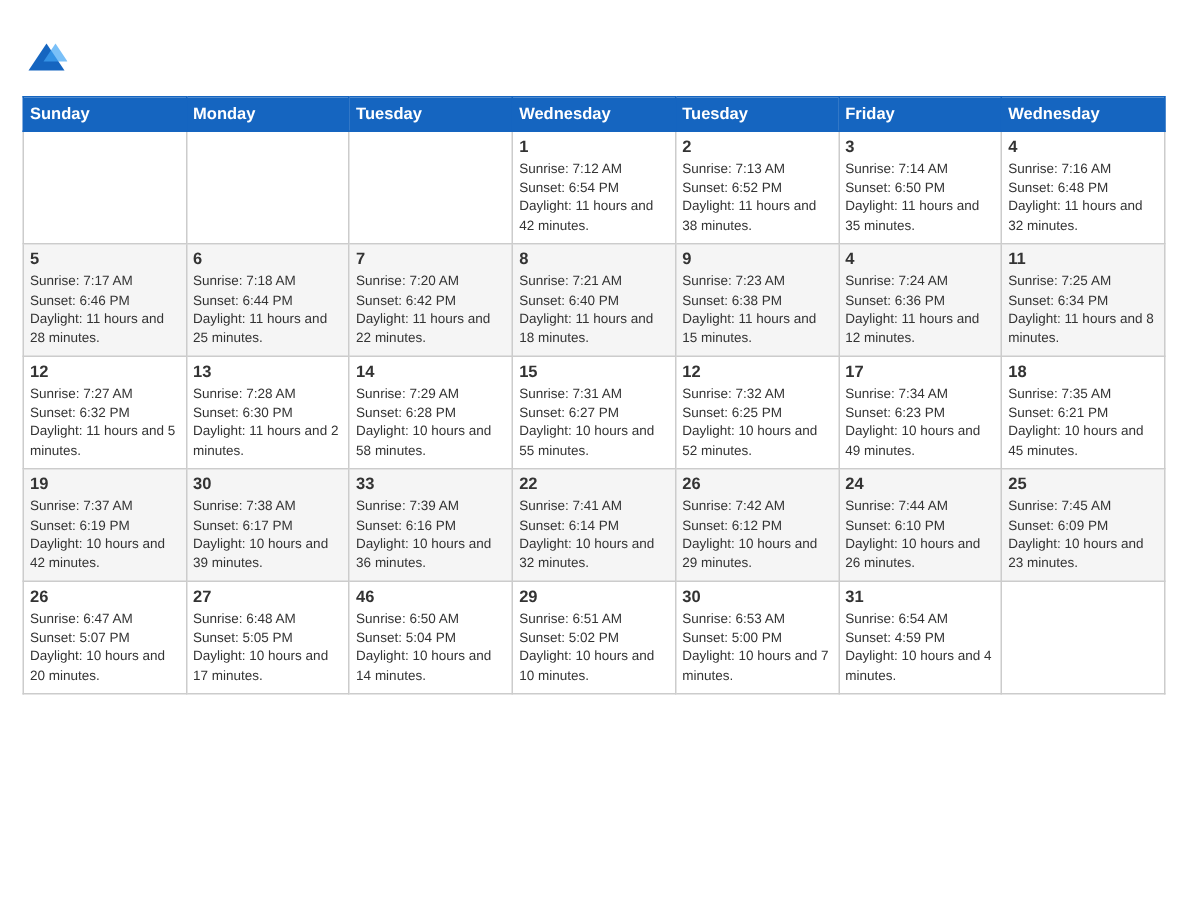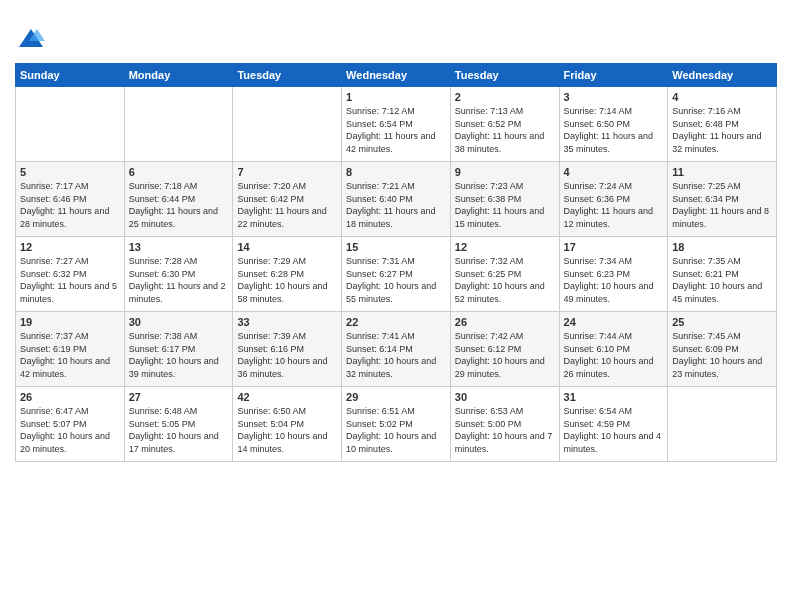--- a/index.html
+++ b/index.html
@@ -240,21 +240,21 @@
         <tr>
           <td>
             <span class="day-number">26</span>
             <div class="day-info">Sunrise: 6:47 AM<br>Sunset: 5:07 PM<br>Daylight: 10 hours and 20 minutes.</div>
           </td>
           <td>
             <span class="day-number">27</span>
             <div class="day-info">Sunrise: 6:48 AM<br>Sunset: 5:05 PM<br>Daylight: 10 hours and 17 minutes.</div>
           </td>
           <td>
-            <span class="day-number">42</span>
+            <span class="day-number">46</span>
             <div class="day-info">Sunrise: 6:50 AM<br>Sunset: 5:04 PM<br>Daylight: 10 hours and 14 minutes.</div>
           </td>
           <td>
             <span class="day-number">29</span>
             <div class="day-info">Sunrise: 6:51 AM<br>Sunset: 5:02 PM<br>Daylight: 10 hours and 10 minutes.</div>
           </td>
           <td>
             <span class="day-number">30</span>
             <div class="day-info">Sunrise: 6:53 AM<br>Sunset: 5:00 PM<br>Daylight: 10 hours and 7 minutes.</div>
           </td>

